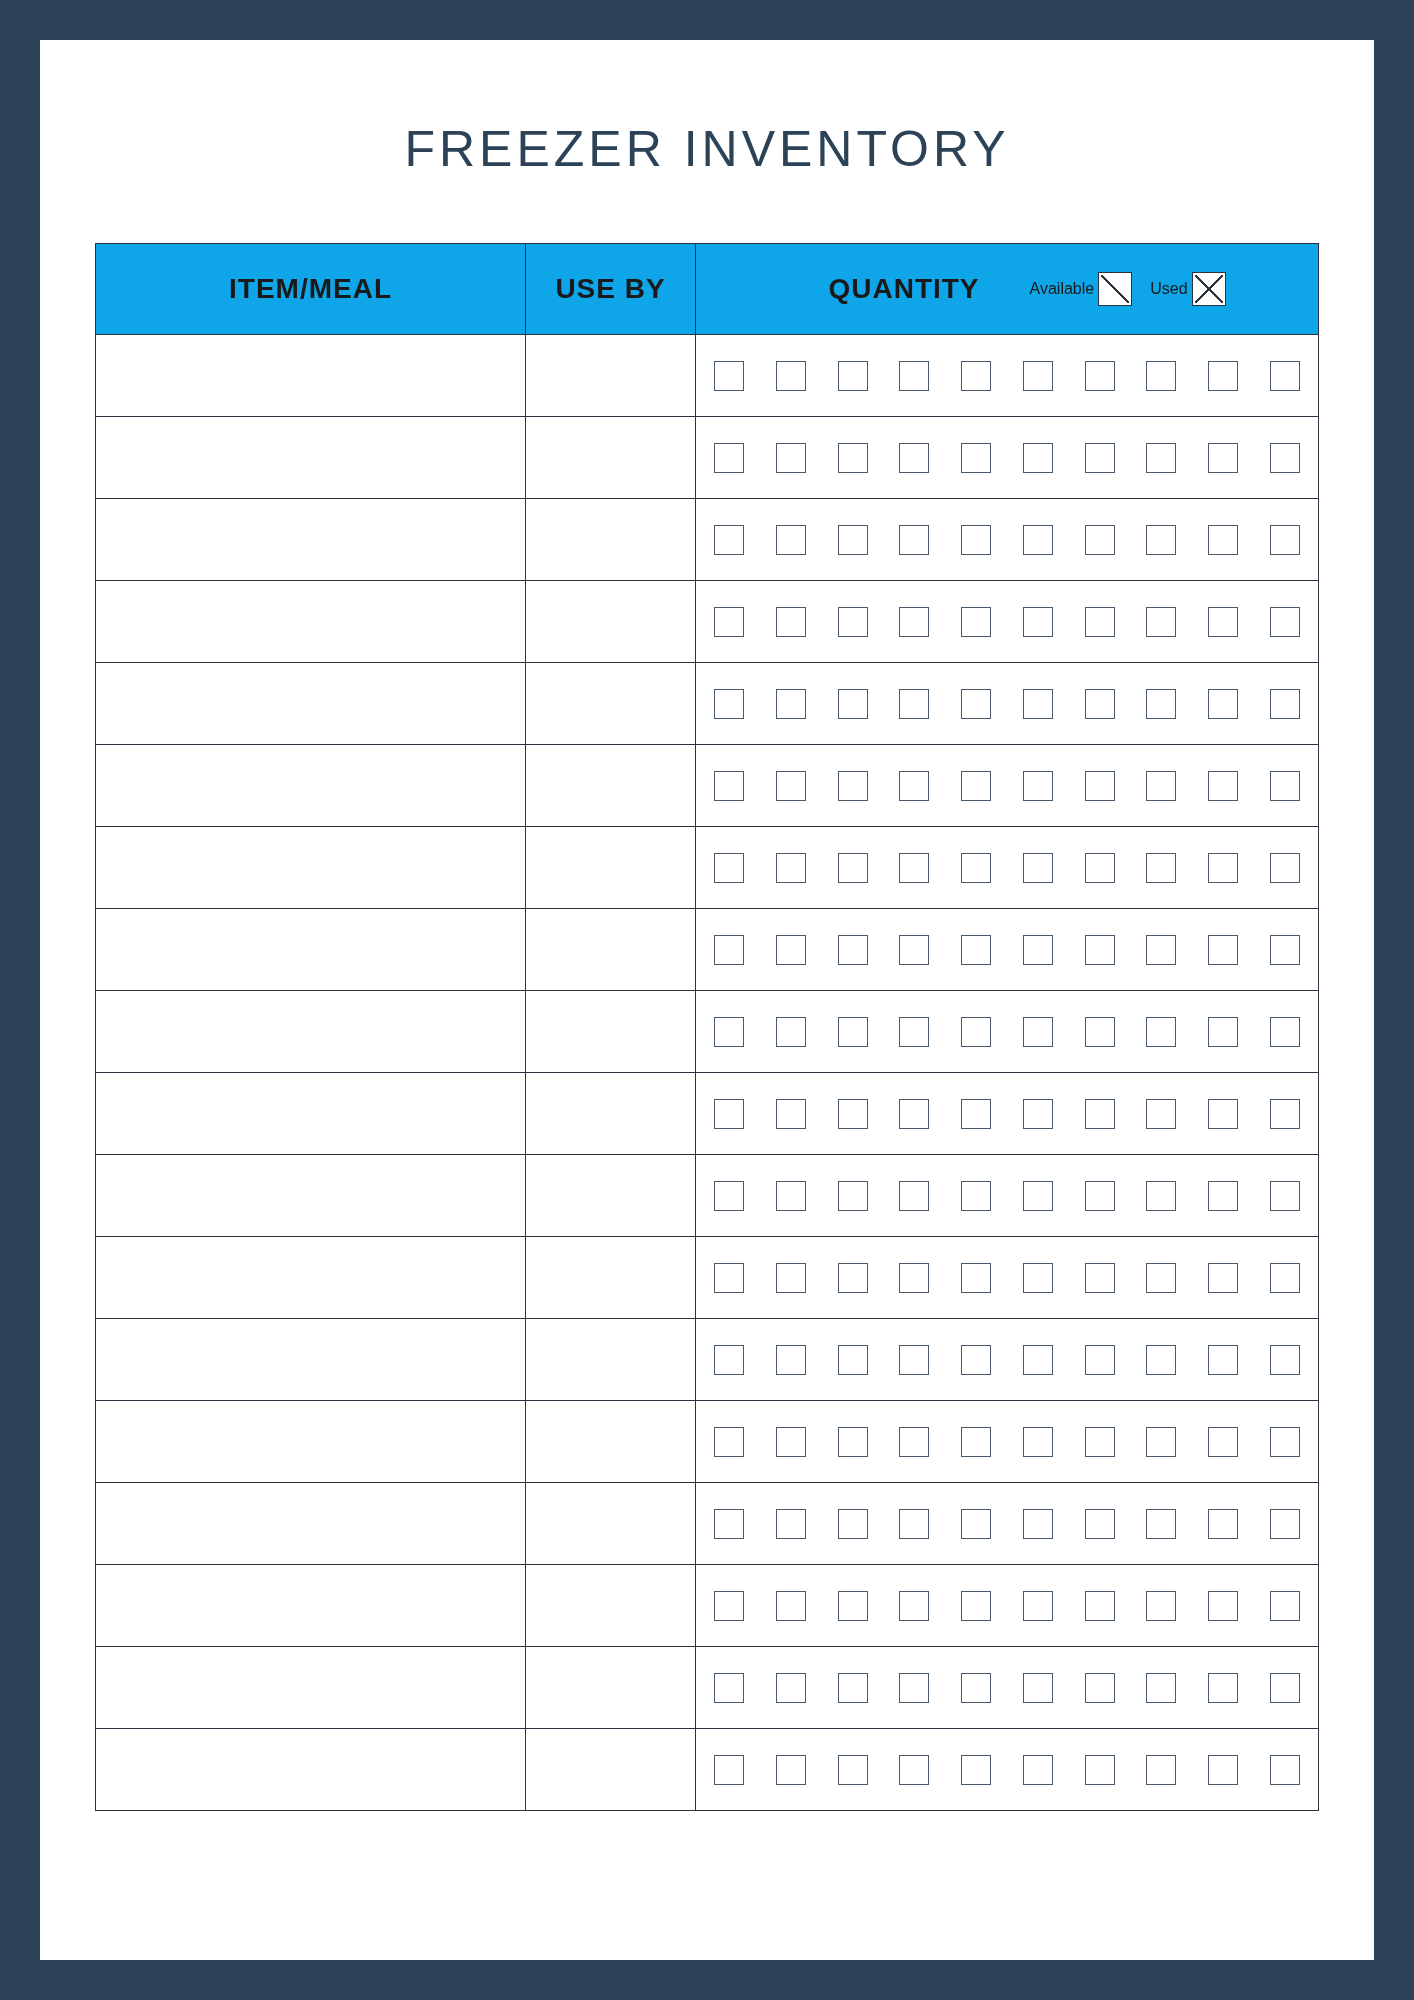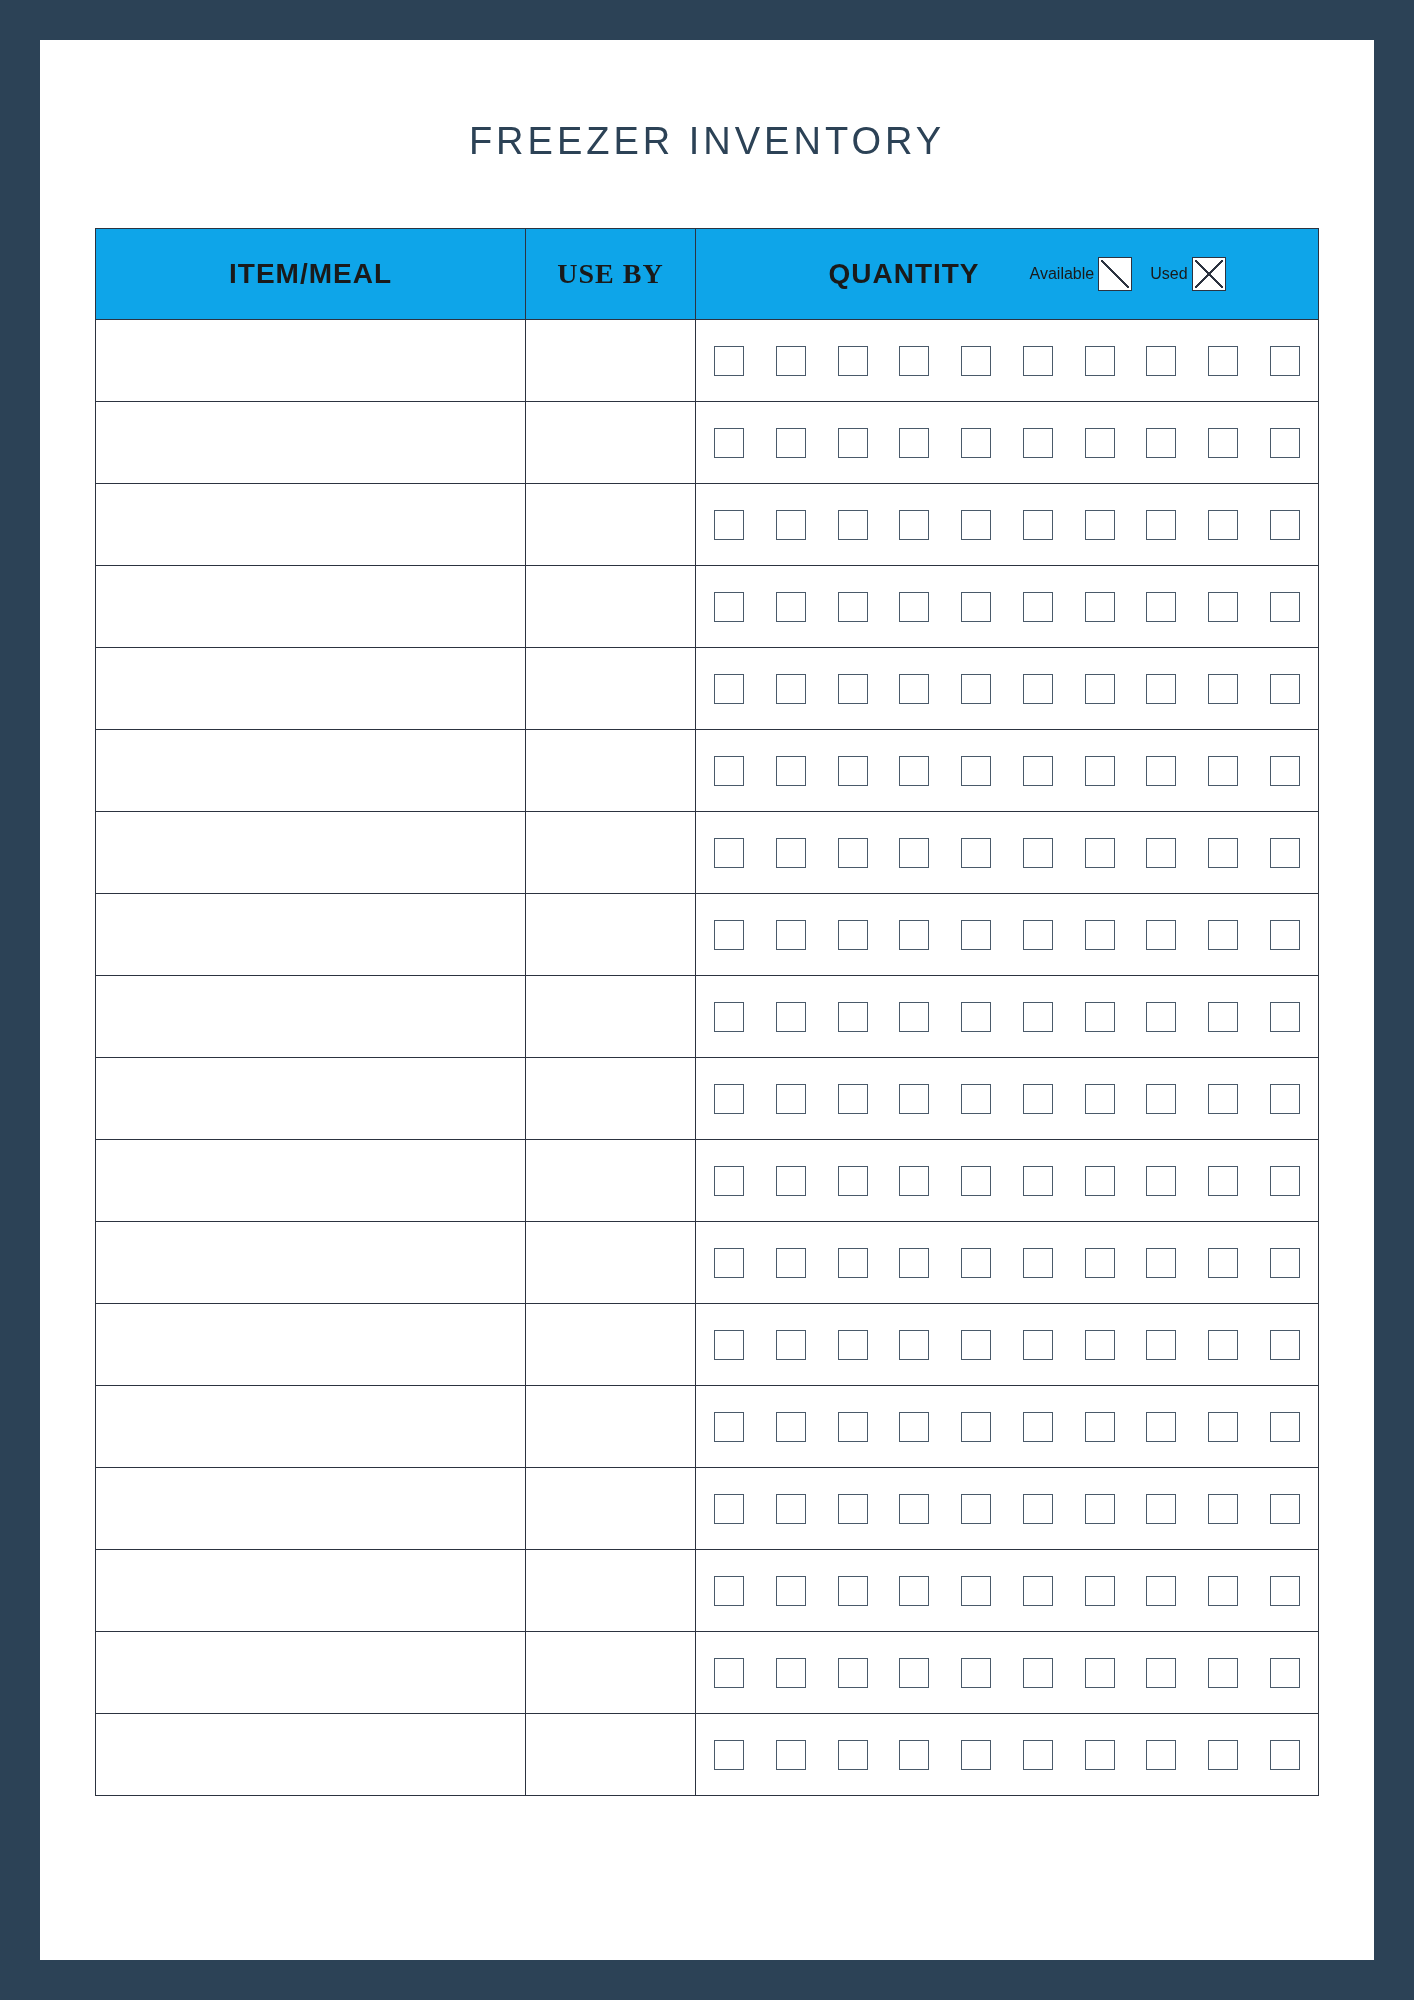--- a/index.html
+++ b/index.html
@@ -18,21 +18,21 @@
   .inner {
     width: 100%;
     height: 100%;
     background: #ffffff;
     padding: 55px 55px 55px 55px;
     display: flex;
     flex-direction: column;
   }
   .title {
     color: #2c4256;
-    font-size: 38px;
+    font-size: 50px;
     font-weight: 400;
     letter-spacing: 4px;
     text-align: center;
     margin: 25px 0 65px 0;
   }
   table.inventory {
     width: 100%;
     border-collapse: collapse;
   }
   table.inventory th,
@@ -42,21 +42,21 @@
   thead th {
     background: #0ea5e9;
     color: #1a1a1a;
     font-weight: 600;
     font-size: 28px;
     letter-spacing: 1px;
     padding: 28px 10px;
     text-align: center;
   }
   th.col-item { width: 430px; }
-  th.col-useby { width: 170px; font-family: Liberation Serif, serif; }
+  th.col-useby { width: 170px; }
   th.col-qty { }
   .qty-header {
     display: flex;
     align-items: center;
     justify-content: center;
     gap: 0;
     position: relative;
   }
   .qty-label {
     flex: 0 0 auto;

